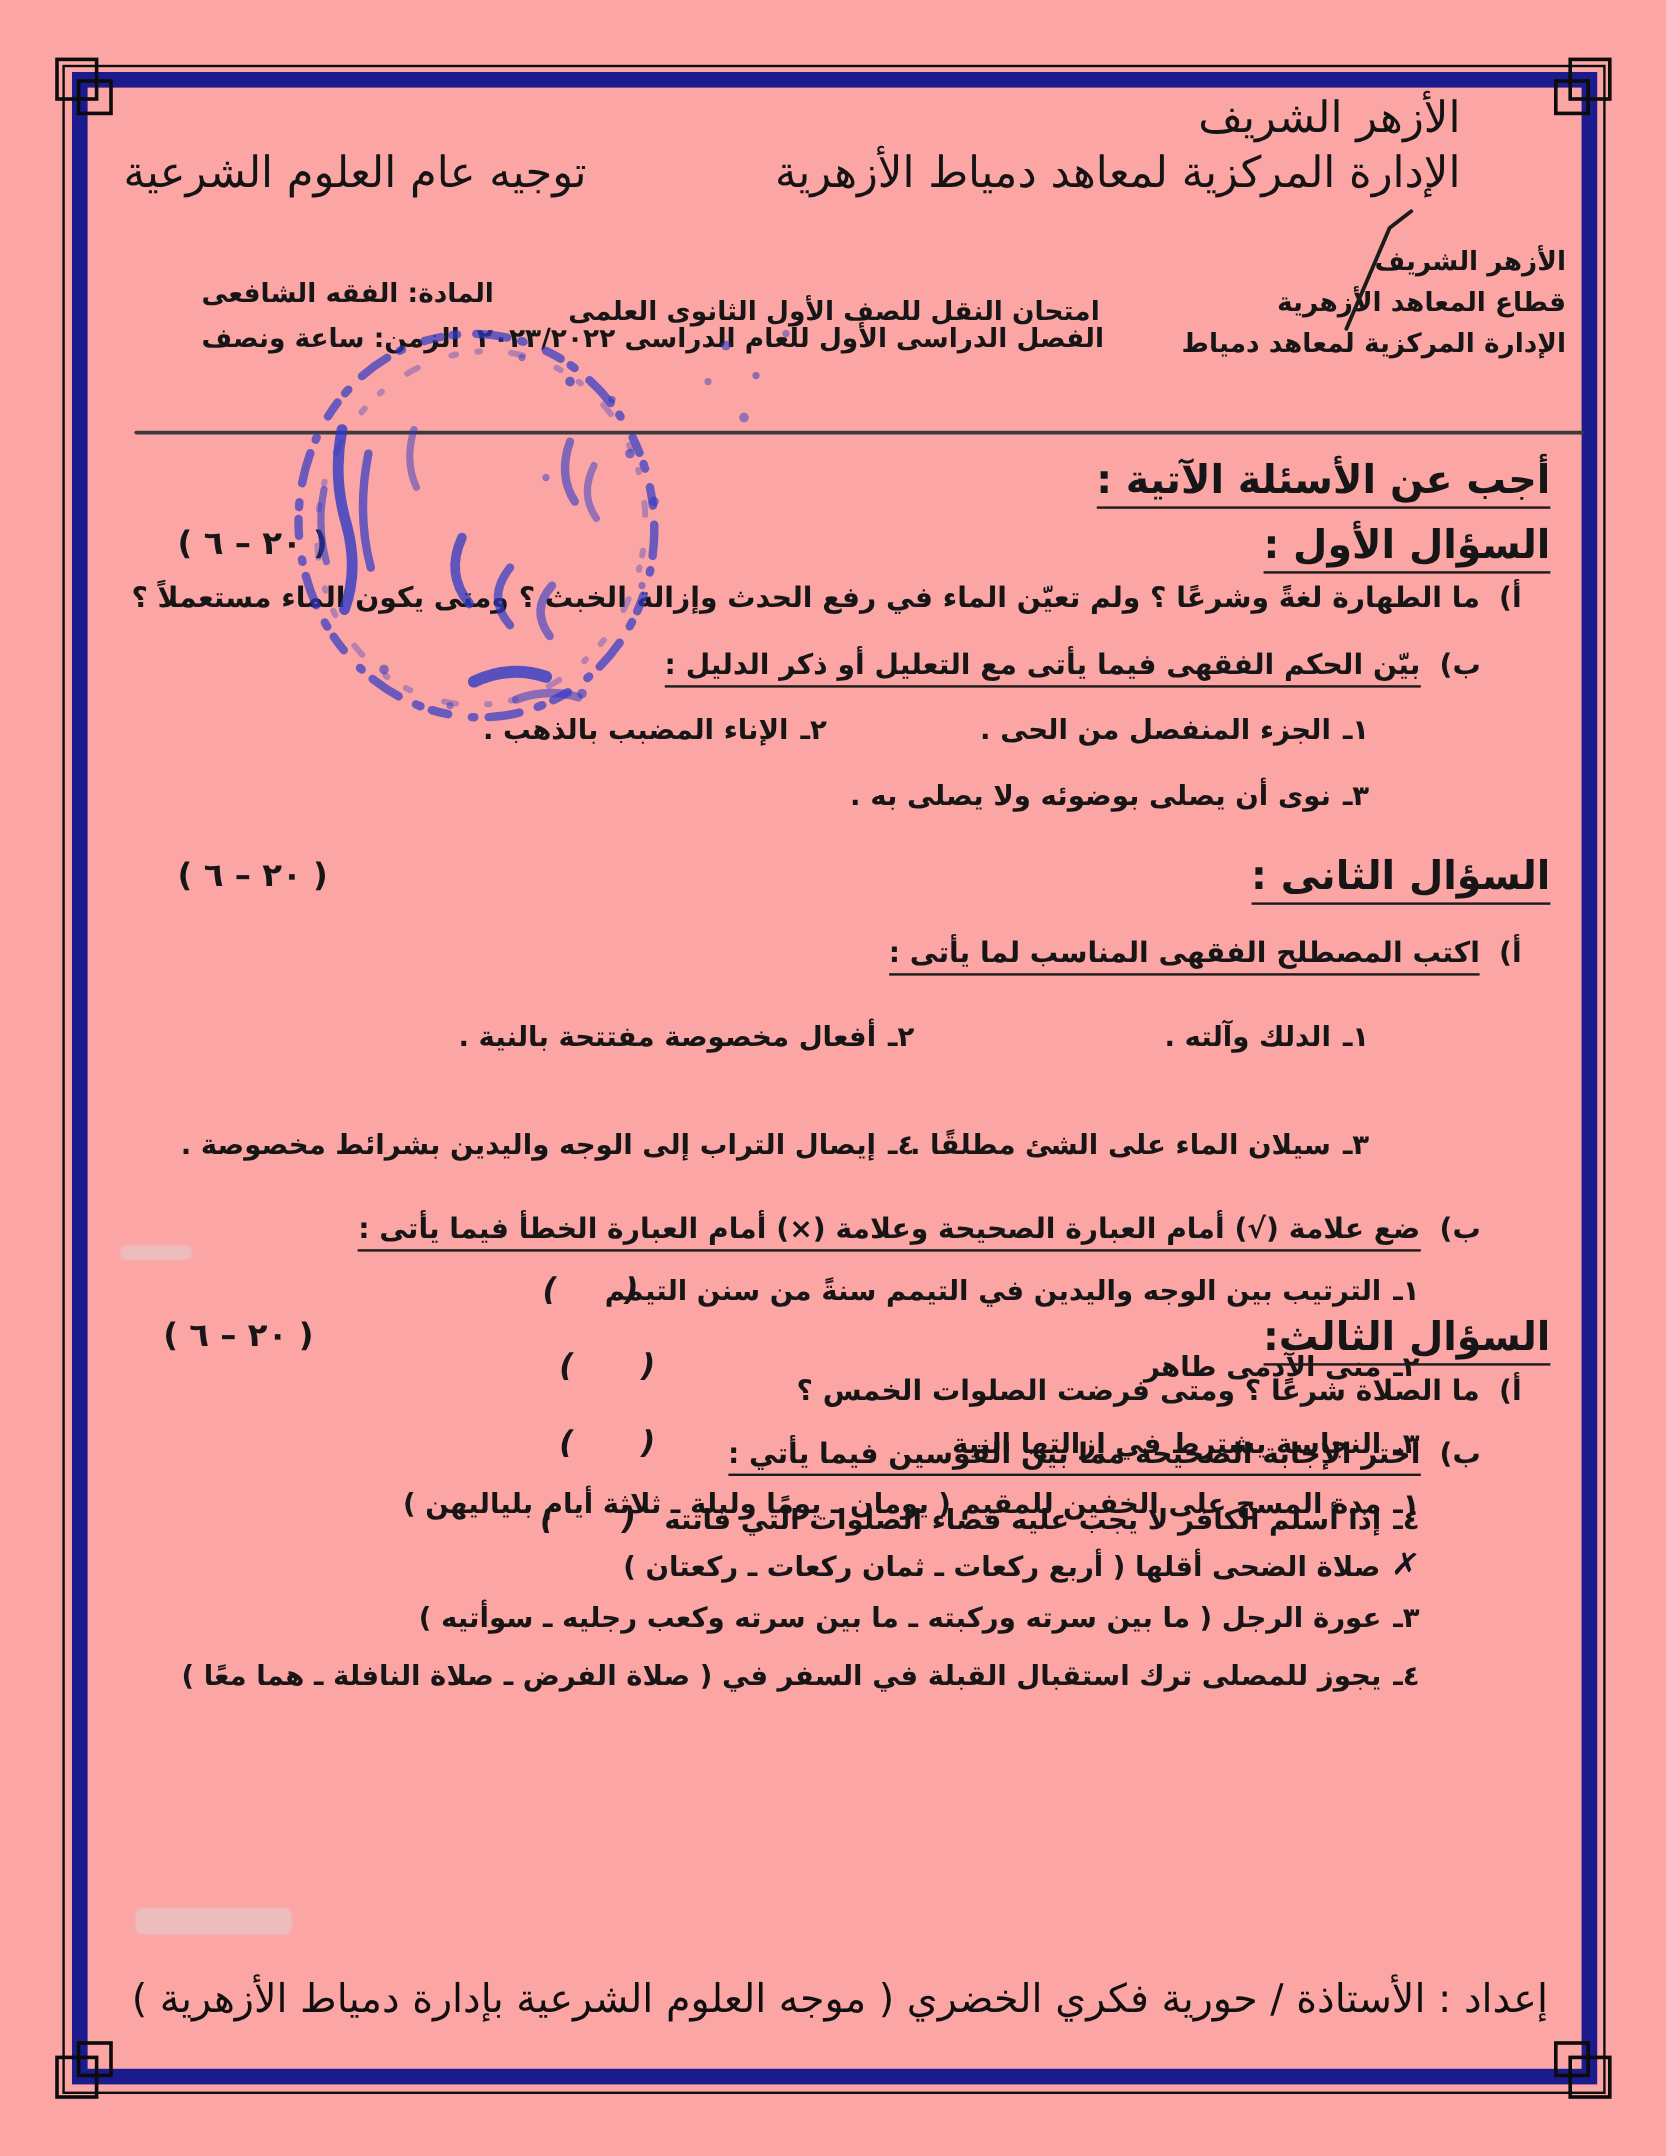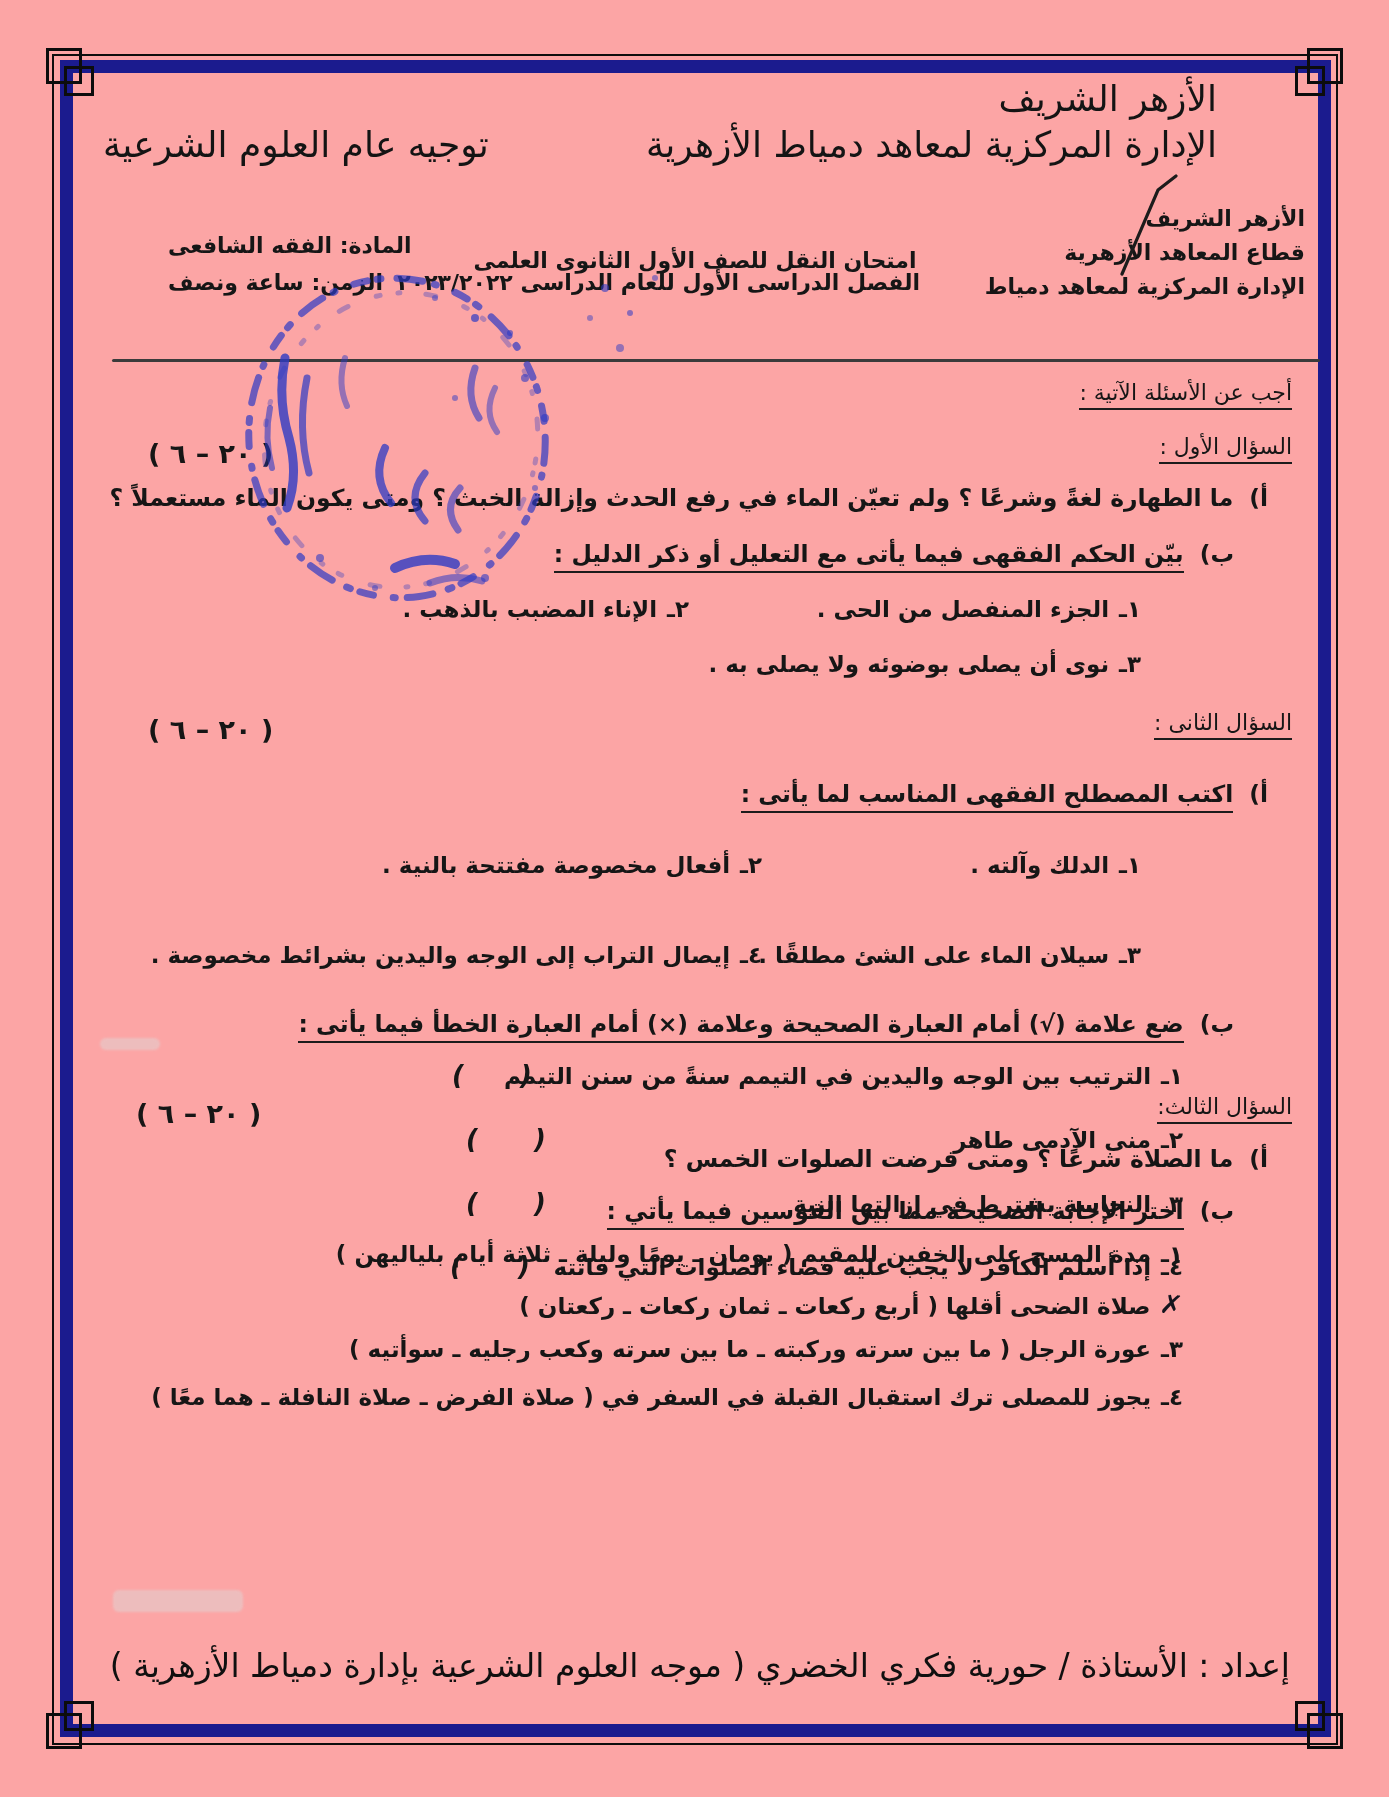--- a/index.html
+++ b/index.html
@@ -3,21 +3,21 @@
 <meta charset="utf-8">
 <style>
   html,body{margin:0;padding:0;background:#ffffff;}
   body{width:1389px;height:1797px;position:relative;overflow:hidden;
        font-family:"DejaVu Sans",sans-serif;color:#161616;}
   .page{position:absolute;inset:0;background:#fca5a5;direction:rtl;}
   .abs{position:absolute;white-space:nowrap;}
   .u{border-bottom:2.5px solid #1c1c1c;padding-bottom:3px;}
   .lh{font-size:36px;color:#141414;}
   .hd{font-size:22px;font-weight:bold;}
-  .qt{font-size:22px;font-weight:normal;}
+  .qt{font-size:33px;font-weight:bold;}
   .tx{font-size:23.5px;font-weight:bold;}
   .it{font-size:23px;font-weight:bold;}
   .pfx{margin-left:16px;}
   .num{margin-left:10px;display:inline-block;}
   .marks{font-size:27px;font-weight:bold;direction:ltr;}
   .slot{display:inline-flex;justify-content:space-between;width:80px;direction:ltr;
         font-size:26px;font-weight:bold;}
   .divider{height:3px;background:#3b3b3b;border-radius:2px;}
   .border-black{border:2px solid #0d0d0d;}
   .border-navy{border:13px solid #1b1b8e;}

